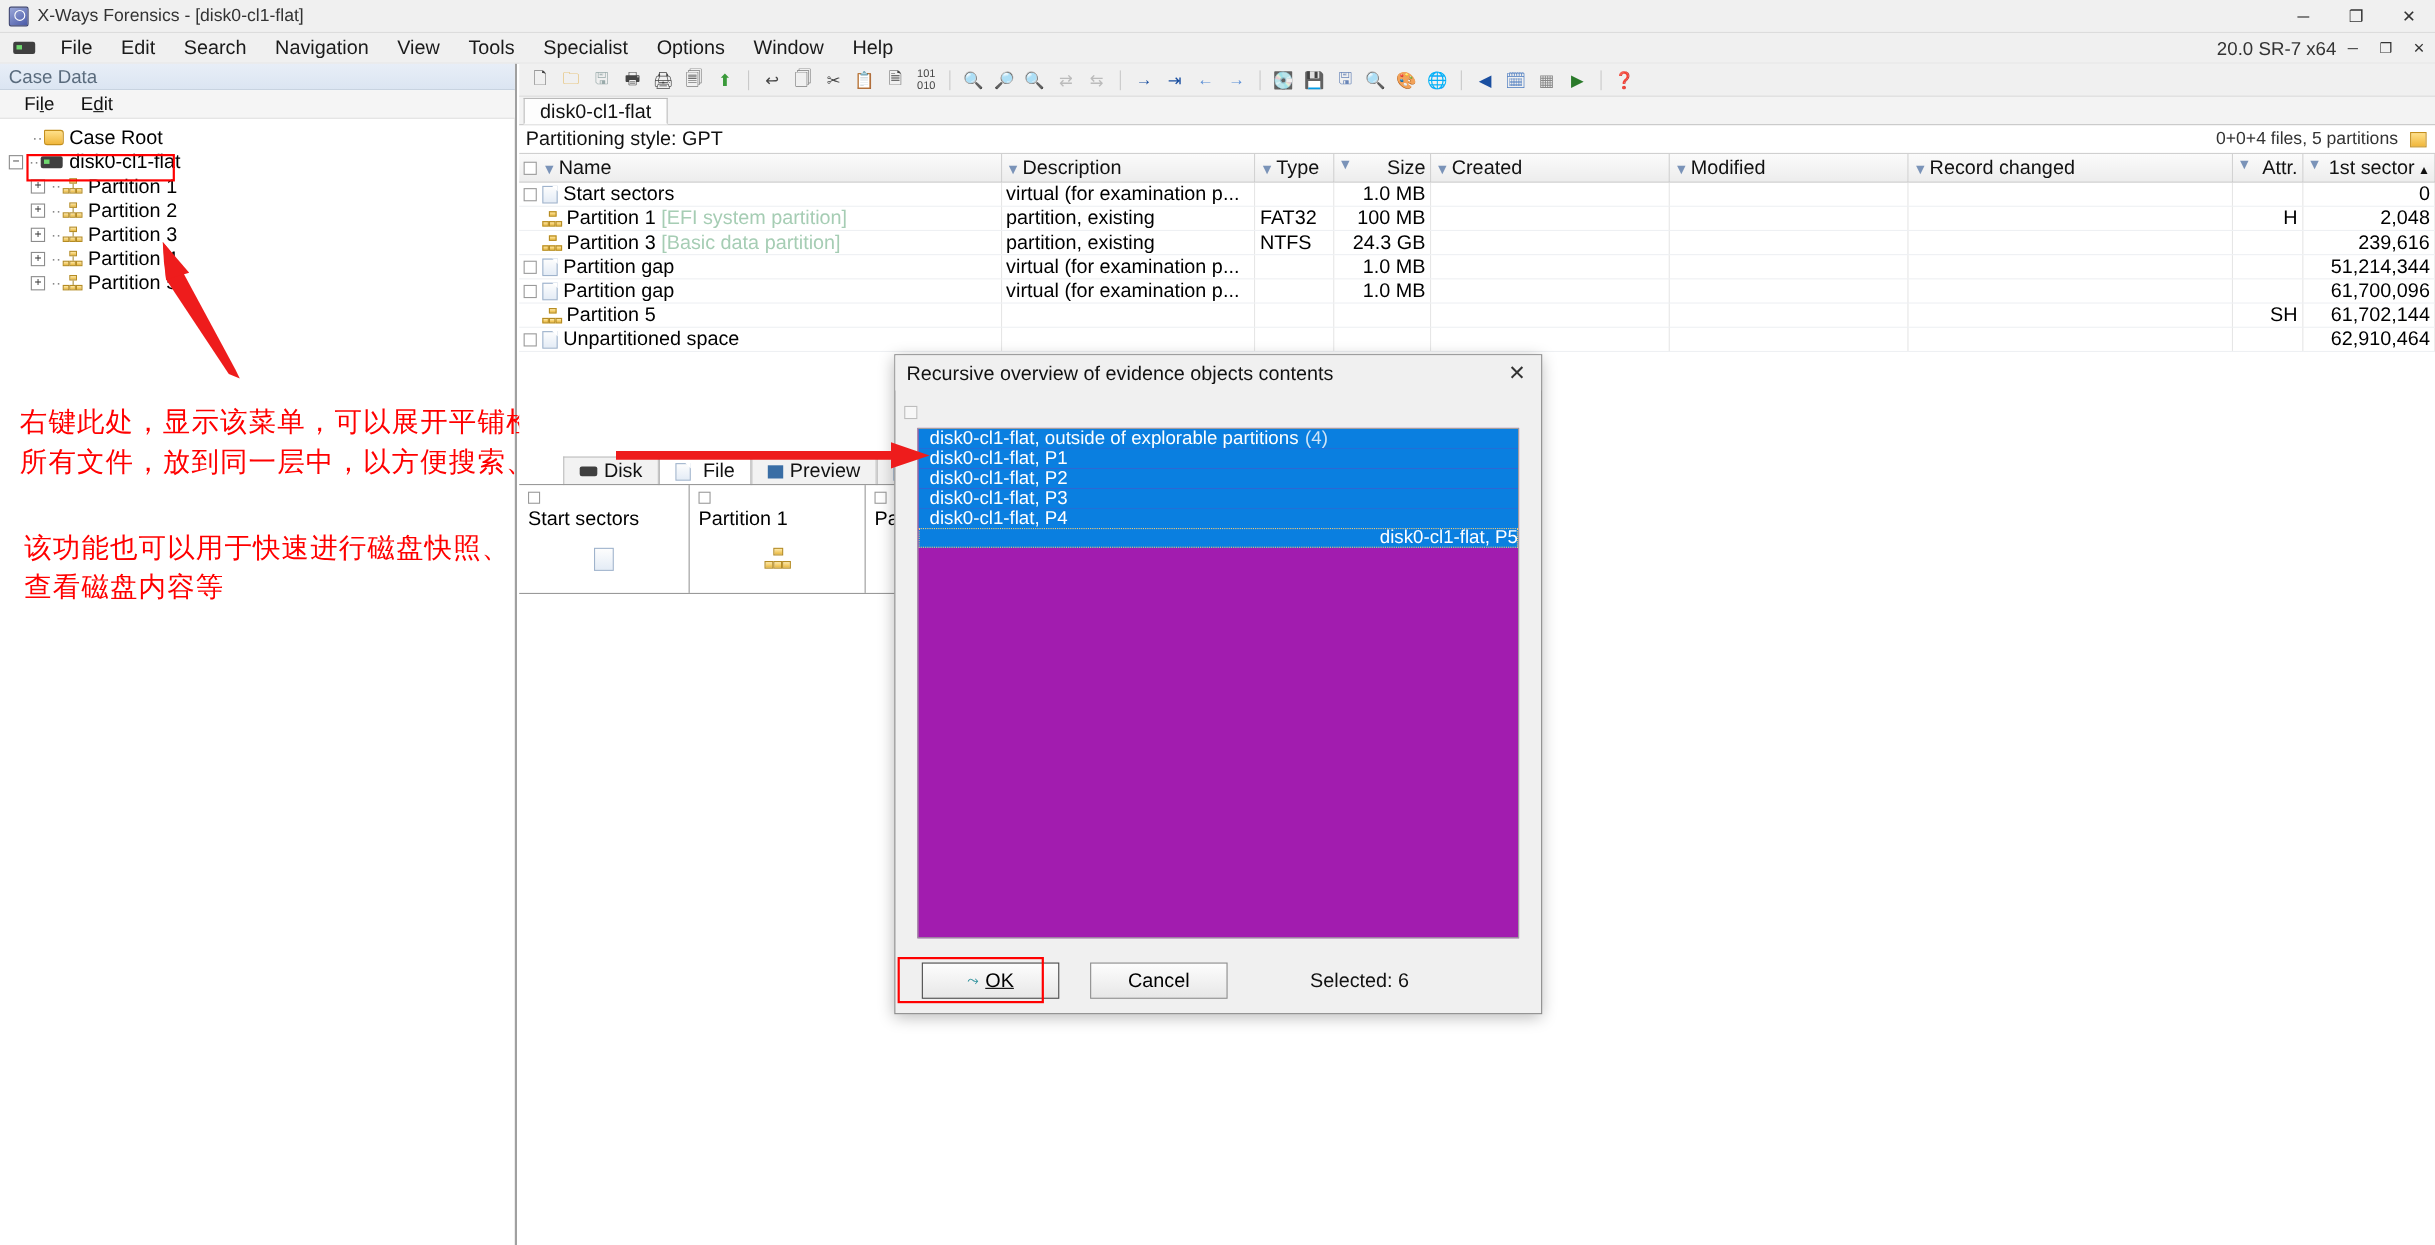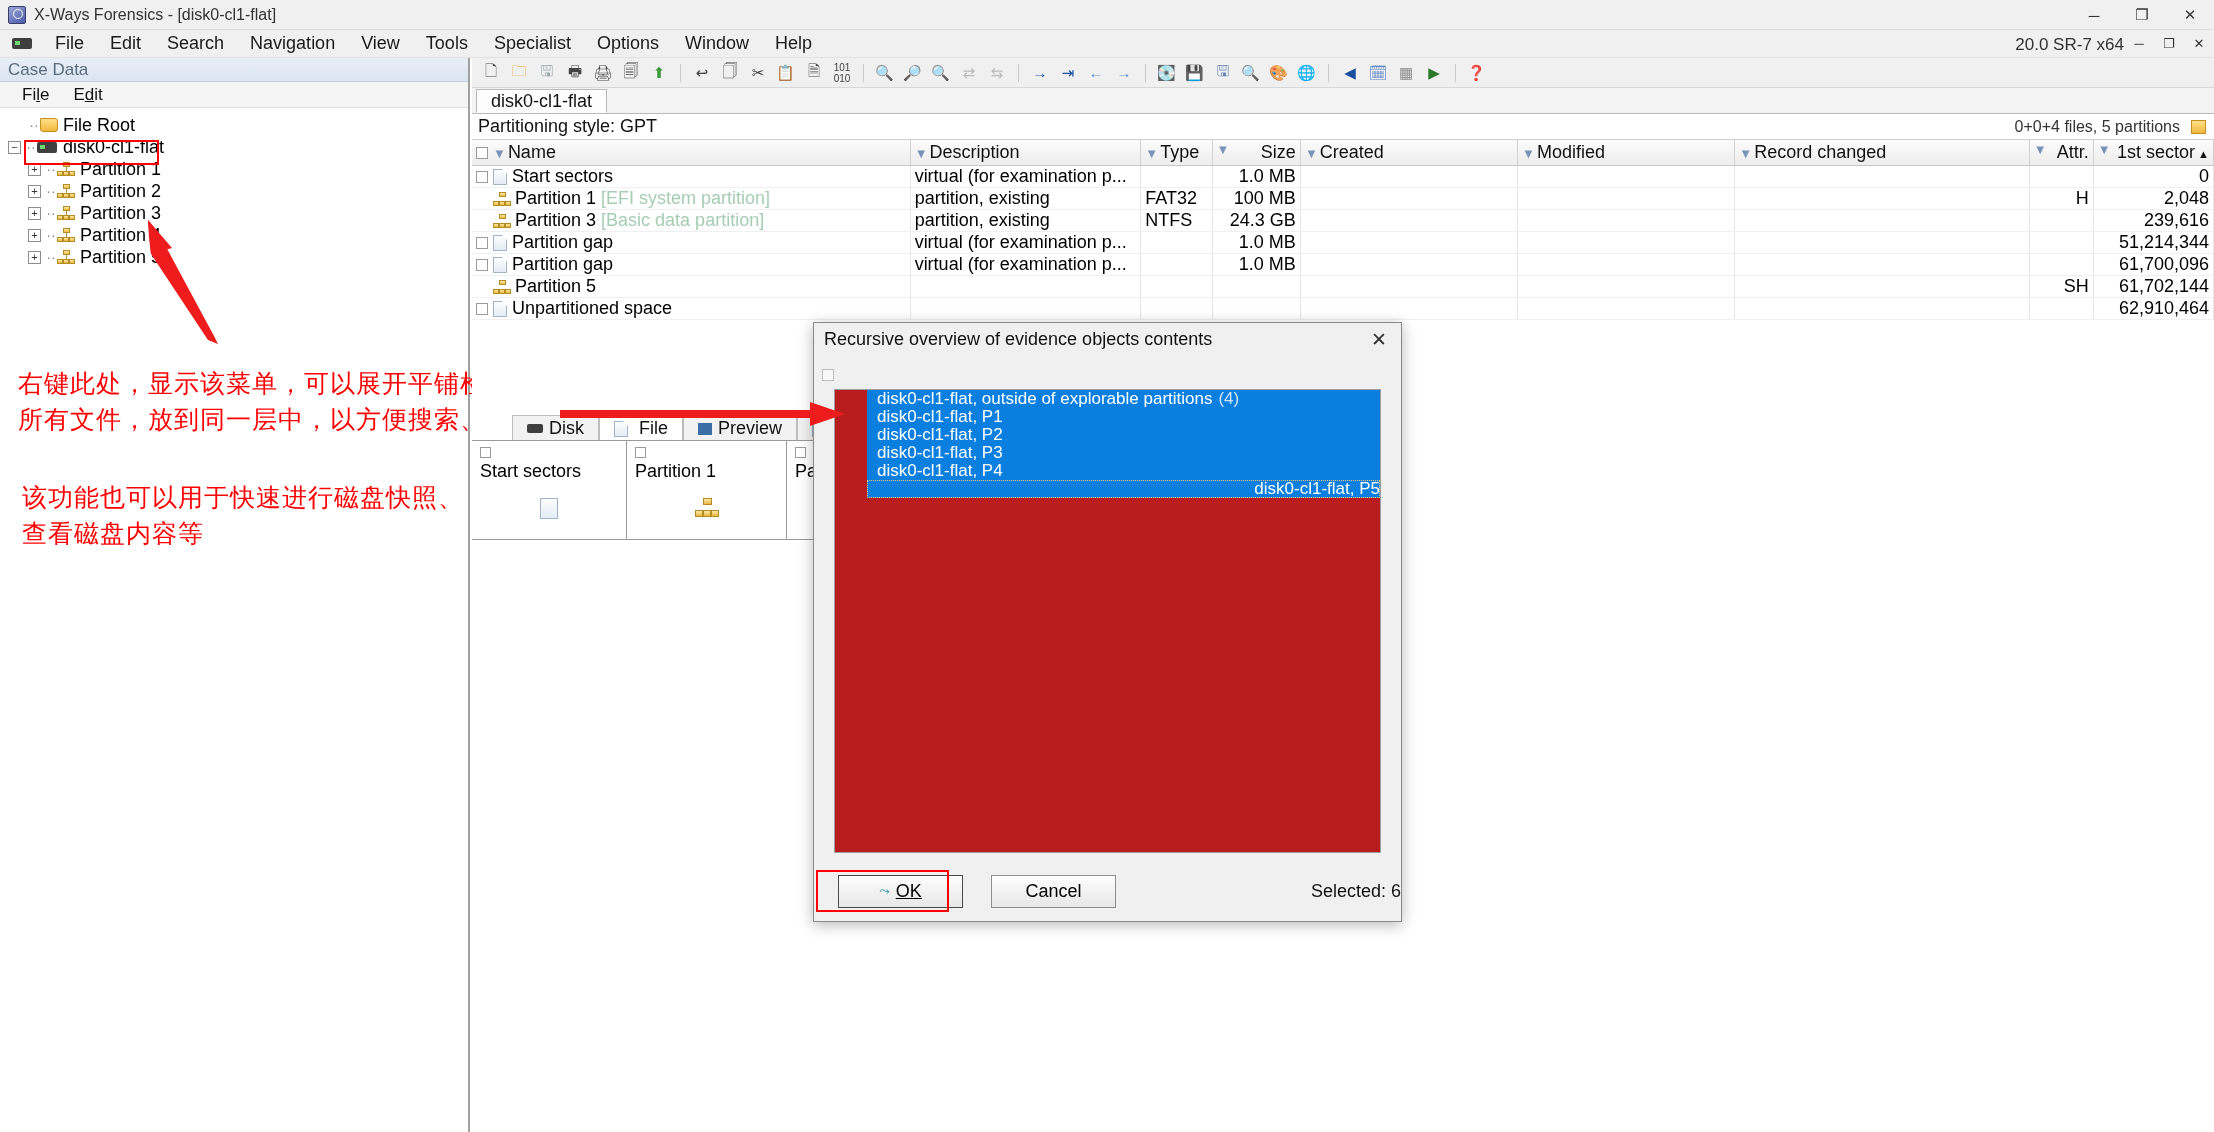--- a/index.html
+++ b/index.html
@@ -228,21 +228,21 @@
     height:32px; display:flex; align-items:center; padding-left:10px;
     font-size:18px; color:#111; background:#f0f0f0; position:relative;
   }
   #dlg-close {
     position:absolute; right:0; top:0; width:44px; height:32px;
     display:flex; align-items:center; justify-content:center; font-size:19px; color:#333;
   }
   #dlg-body { position:absolute; left:0; right:0; top:32px; bottom:60px; padding:8px 14px 0 18px; }
   #dlg-listwrap {
     position:absolute; left:20px; top:34px; right:20px; bottom:8px;
-    background:#b91c1c; border:1px solid #9e9e9e; overflow:hidden;padding-left:32px;
+    background:#a21caf; border:1px solid #9e9e9e; overflow:hidden;
   }
   #dlg-listwrap .li {
     height:18px; line-height:18px; padding-left:10px; font-size:17px; color:#000;
   }
   #dlg-listwrap .li.sel { background:#0a7fe0; color:#fff; }
   #dlg-listwrap .li.sel.focus { outline:1px dotted #f6c97a; outline-offset:-1px;text-align:right; }
   #dlg-listwrap .li .cnt { color:#cfe4f7; margin-left:6px; }
   #dlg-resizer {
     position:absolute; left:8px; top:14px; width:12px; height:12px;
     border:1px solid #bdbdbd; background:#f7f7f7;
@@ -254,21 +254,21 @@
   .dbtn {
     height:33px; min-width:125px; background:linear-gradient(#fdfdfd,#e7e7e7);
     border:1px solid #8d8d8d; display:flex; align-items:center; justify-content:center;
     font-size:18px; color:#000; gap:6px;
   }
   .dbtn.ok { border:1px solid #4a4a4a; }
   #ok-hl {
     position:absolute; left:816px; top:812px; width:133px; height:42px;
     border:2.5px solid #ff0000; pointer-events:none; z-index:60;
   }
-  #dlg-selected { margin-left:auto; font-size:18px; color:#111; }
+  #dlg-selected { margin-left:auto; margin-right:120px; font-size:18px; color:#111; }
   #arrow-dlg { position:absolute; left:560px; top:330px; width:300px; height:50px; z-index:55; pointer-events:none; }
 </style>
 </head>
 <body>
 
 <div id="titlebar">
   <div class="app-icon"></div>
   <span class="title-text">X-Ways Forensics - [disk0-cl1-flat]</span>
   <div id="win-controls">
     <div>─</div>
@@ -305,21 +305,21 @@
       <div class="cmi"><span style="text-decoration:none">Fi<u>l</u>e</span></div>
       <div class="cmi"><span>E<u>d</u>it</span></div>
     </div>
 
     <div id="case-tree">
 
 
       <div class="tnode" style="padding-left:22px;">
         <span class="dots">··</span>
         <span class="icon-folder"></span>
-        <span>File Root</span>
+        <span>Case Root</span>
       </div>
 
       <div class="tnode" style="padding-left:2px;">
         <span class="expander">−</span>
         <span class="dots">··</span>
         <span class="icon-disk"></span>
         <span>disk0-cl1-flat</span>
       </div>
 
       <div class="tnode" style="padding-left:22px;">

